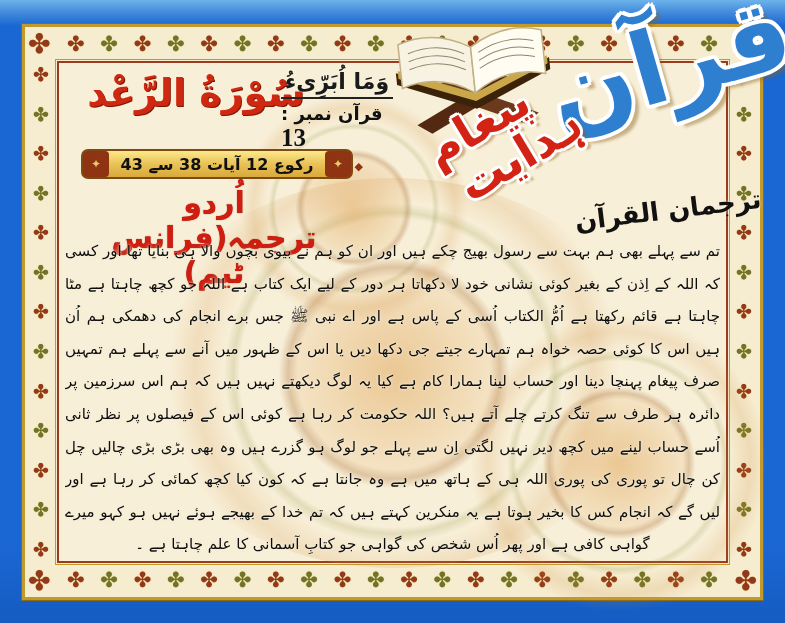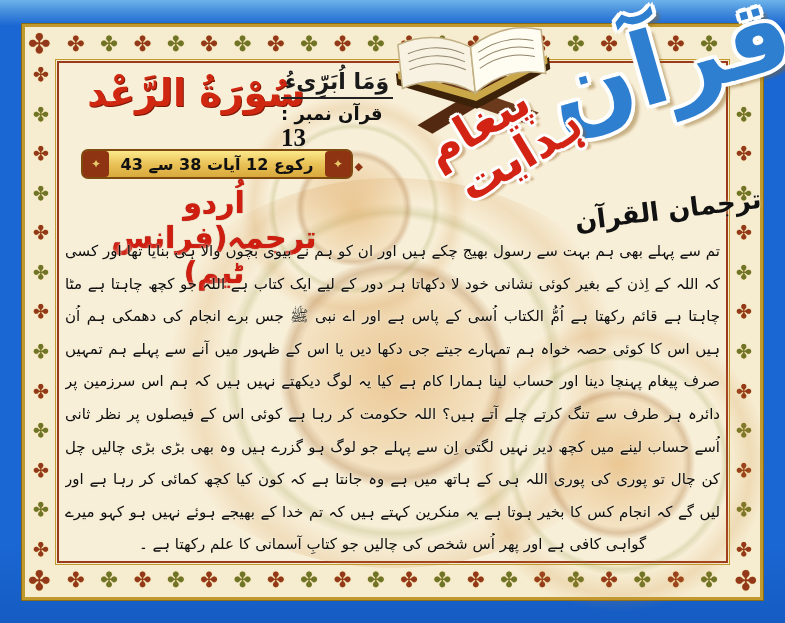--- a/index.html
+++ b/index.html
@@ -198,21 +198,21 @@
       <div class="body-text">
         <div class="text-line">تم سے پہلے بھی ہم بہت سے رسول بھیج چکے ہیں اور ان کو ہم نے بیوی بچوں والا ہی بنایا تھا اور کسی رسول کی بھی یہ طاقت نہ تھی</div>
         <div class="text-line">کہ اللہ کے اِذن کے بغیر کوئی نشانی خود لا دکھاتا ہر دور کے لیے ایک کتاب ہے اللہ جو کچھ چاہتا ہے مٹا دیتا ہے اور جس چیز کو</div>
         <div class="text-line">چاہتا ہے قائم رکھتا ہے اُمُّ الکتاب اُسی کے پاس ہے اور اے نبی ﷺ جس برے انجام کی دھمکی ہم اُن لوگوں کو دے رہے</div>
         <div class="text-line">ہیں اس کا کوئی حصہ خواہ ہم تمہارے جیتے جی دکھا دیں یا اس کے ظہور میں آنے سے پہلے ہم تمہیں اٹھالیں بہر حال تمہارا کام</div>
         <div class="text-line">صرف پیغام پہنچا دینا اور حساب لینا ہمارا کام ہے کیا یہ لوگ دیکھتے نہیں ہیں کہ ہم اس سرزمین پر چلے آ رہے ہیں اور اس کا</div>
         <div class="text-line">دائرہ ہر طرف سے تنگ کرتے چلے آتے ہیں؟ اللہ حکومت کر رہا ہے کوئی اس کے فیصلوں پر نظر ثانی کرنے والا نہیں ہے اور</div>
         <div class="text-line">اُسے حساب لینے میں کچھ دیر نہیں لگتی اِن سے پہلے جو لوگ ہو گزرے ہیں وہ بھی بڑی بڑی چالیں چل چکے ہیں مگر اصل فیصلہ</div>
         <div class="text-line">کن چال تو پوری کی پوری اللہ ہی کے ہاتھ میں ہے وہ جانتا ہے کہ کون کیا کچھ کمائی کر رہا ہے اور عنقریب یہ منکرینِ حق دیکھ</div>
         <div class="text-line">لیں گے کہ انجام کس کا بخیر ہوتا ہے یہ منکرین کہتے ہیں کہ تم خدا کے بھیجے ہوئے نہیں ہو کہو میرے اور تمہارے درمیان اللہ کی</div>
-        <div class="text-line centered">گواہی کافی ہے اور پھر اُس شخص کی چالیں جو کتابِ آسمانی کا علم رکھتا ہے ۔</div>
+        <div class="text-line centered">گواہی کافی ہے اور پھر اُس شخص کی گواہی جو کتابِ آسمانی کا علم چاہتا ہے ۔</div>
       </div>
     </div>
 
     <svg class="book-art" viewBox="0 0 210 118" aria-hidden="true">
       <path d="M62 66 L152 108 L166 98 L76 56 Z" fill="#6b3a1d"></path>
       <path d="M148 66 L58 108 L44 98 L134 56 Z" fill="#532a11"></path>
       <path d="M28 44 L105 76 L182 44 L182 56 L105 88 L28 56 Z" fill="#3c2208"></path>
       <path d="M30 42 L105 72 L180 42 L180 50 L105 80 L30 50 Z" fill="#caa84a"></path>
       <path d="M33 16 Q70 4 105 26 L105 72 Q70 48 33 60 Z" fill="#f7f2e2" stroke="#c2b084" stroke-width="1.5"></path>
       <path d="M177 16 Q140 4 105 26 L105 72 Q140 48 177 60 Z" fill="#fffdf2" stroke="#c2b084" stroke-width="1.5"></path>

